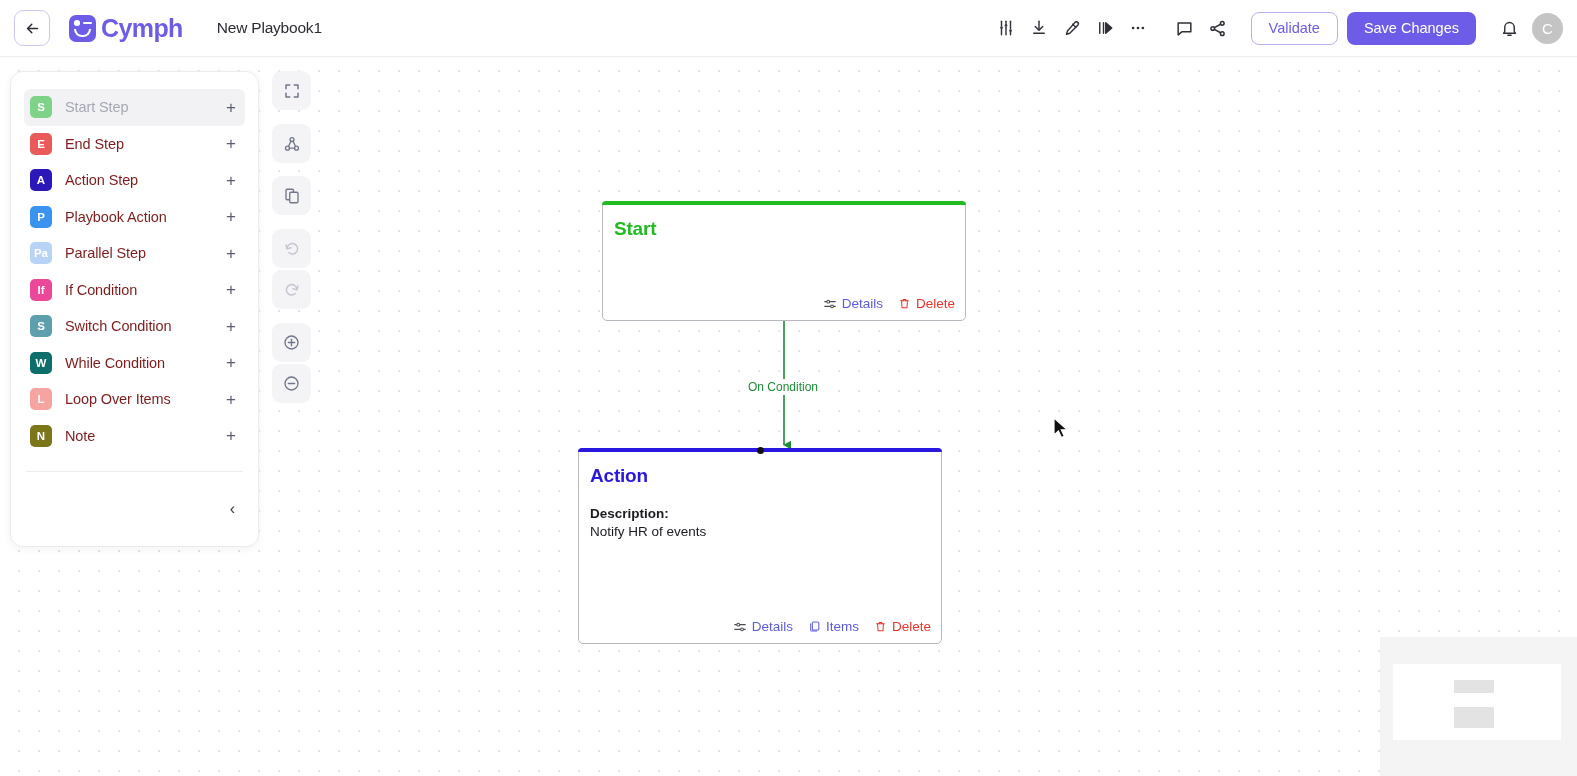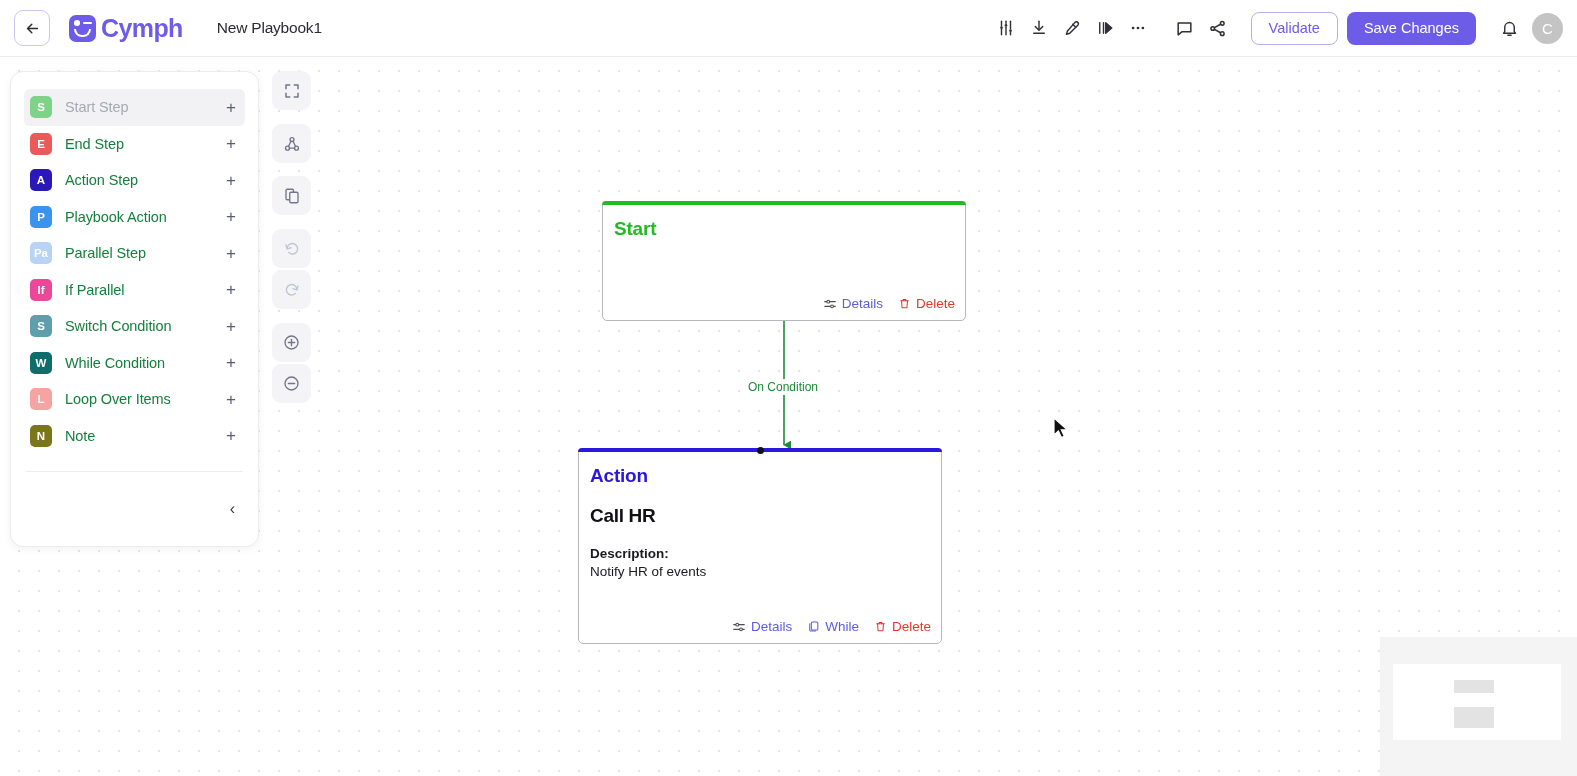--- a/index.html
+++ b/index.html
@@ -115,21 +115,21 @@
   }
   .pal-item.active { background: #f2f2f5; }
   .pal-badge {
     width: 22px; height: 22px; border-radius: 5px;
     display: flex; align-items: center; justify-content: center;
     color: #ffffff; font-size: 11.5px; font-weight: 700;
     flex: 0 0 auto;
   }
   .pal-label {
     margin-left: 13px;
-    font-size: 14.5px; color: #15803d; letter-spacing: -0.1px;
+    font-size: 14.5px; color: #7f1d1d; letter-spacing: -0.1px;
     flex: 1;
   }
   .pal-item.active .pal-label { color: #a6a8b4; }
   .pal-plus { font-size: 17px; color: #5a5e70; line-height: 1; }
   .pal-divider {
     margin: 17px 2px 0 2px; height: 1px; background: #ededf1;
   }
   .pal-collapse {
     margin-top: 28px;
     display: flex; justify-content: flex-end; padding-right: 10px;
@@ -346,21 +346,21 @@
           <div class="pal-label">Playbook Action</div>
           <div class="pal-plus">+</div>
         </div>
         <div class="pal-item">
           <div class="pal-badge" style="background: rgb(185, 211, 247);">Pa</div>
           <div class="pal-label">Parallel Step</div>
           <div class="pal-plus">+</div>
         </div>
         <div class="pal-item">
           <div class="pal-badge" style="background: #ec4899;">If</div>
-          <div class="pal-label">If Parallel</div>
+          <div class="pal-label">If Condition</div>
           <div class="pal-plus">+</div>
         </div>
         <div class="pal-item">
           <div class="pal-badge" style="background: rgb(94, 159, 173);">S</div>
           <div class="pal-label">Switch Condition</div>
           <div class="pal-plus">+</div>
         </div>
         <div class="pal-item">
           <div class="pal-badge" style="background: rgb(13, 110, 107);">W</div>
           <div class="pal-label">While Condition</div>
@@ -475,40 +475,39 @@
         <span>Delete</span>
       </div>
     </div>
   </div>
 
   <div class="node" style="left:578px; top:391px; width:364px; height:196px;">
     <div class="node-topbar" style="background:#2a18e0;"></div>
     <div class="node-handle"></div>
     <div class="node-body">
       <div class="node-title" style="color:#2a18e0;">Action</div>
-      <div class="node-name">Call HR</div>
       <div class="node-desc-label">Description:</div>
       <div class="node-desc-text">Notify HR of events</div>
     </div>
     <div class="node-actions">
       <div class="na purple">
         <svg width="14" height="14" viewBox="0 0 24 24" fill="none" stroke="#4b4b55" stroke-width="1.9" stroke-linecap="round">
           <line x1="3" y1="8" x2="21" y2="8"></line>
           <line x1="3" y1="16" x2="21" y2="16"></line>
           <circle cx="9" cy="8" r="2.4" fill="#fff"></circle>
           <circle cx="15.5" cy="16" r="2.4" fill="#fff"></circle>
         </svg>
         <span>Details</span>
       </div>
       <div class="na purple">
         <svg width="13" height="13" viewBox="0 0 24 24" fill="none" stroke="#5b5ce0" stroke-width="1.9" stroke-linecap="round" stroke-linejoin="round">
           <rect x="8" y="3.5" width="12" height="15" rx="2"></rect>
           <path d="M5 7v11.5a2 2 0 0 0 2 2h9"></path>
         </svg>
-        <span>While</span>
+        <span>Items</span>
       </div>
       <div class="na red">
         <svg width="13" height="13" viewBox="0 0 24 24" fill="none" stroke="#e8352c" stroke-width="1.9" stroke-linecap="round" stroke-linejoin="round">
           <path d="M5 7h14"></path>
           <path d="M9.5 7V4.5h5V7"></path>
           <path d="M6.5 7l1 13h9l1-13"></path>
         </svg>
         <span>Delete</span>
       </div>
     </div>

